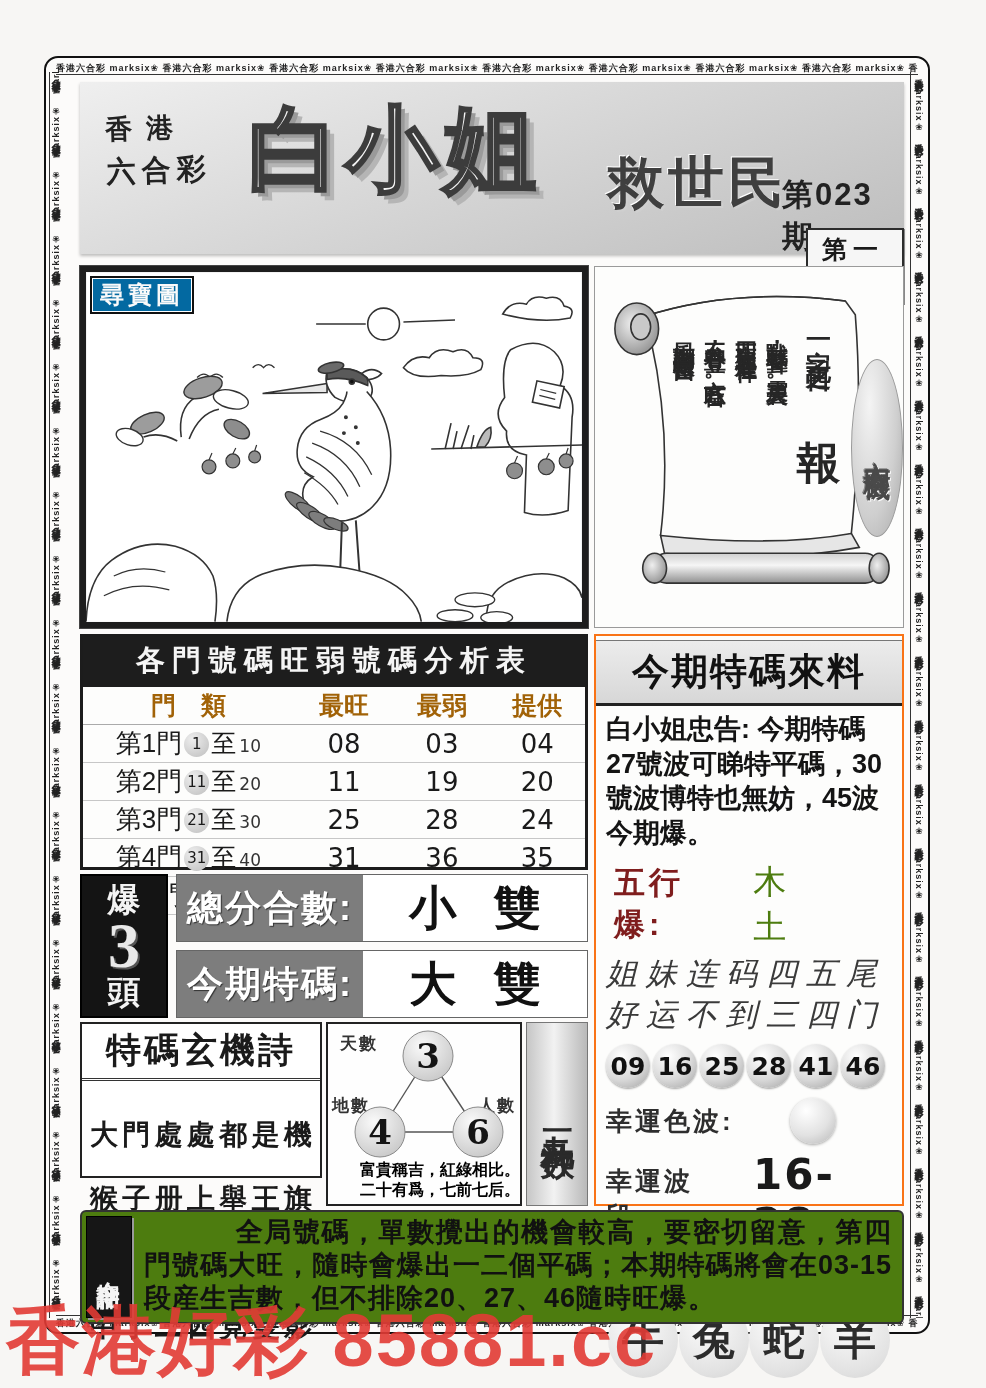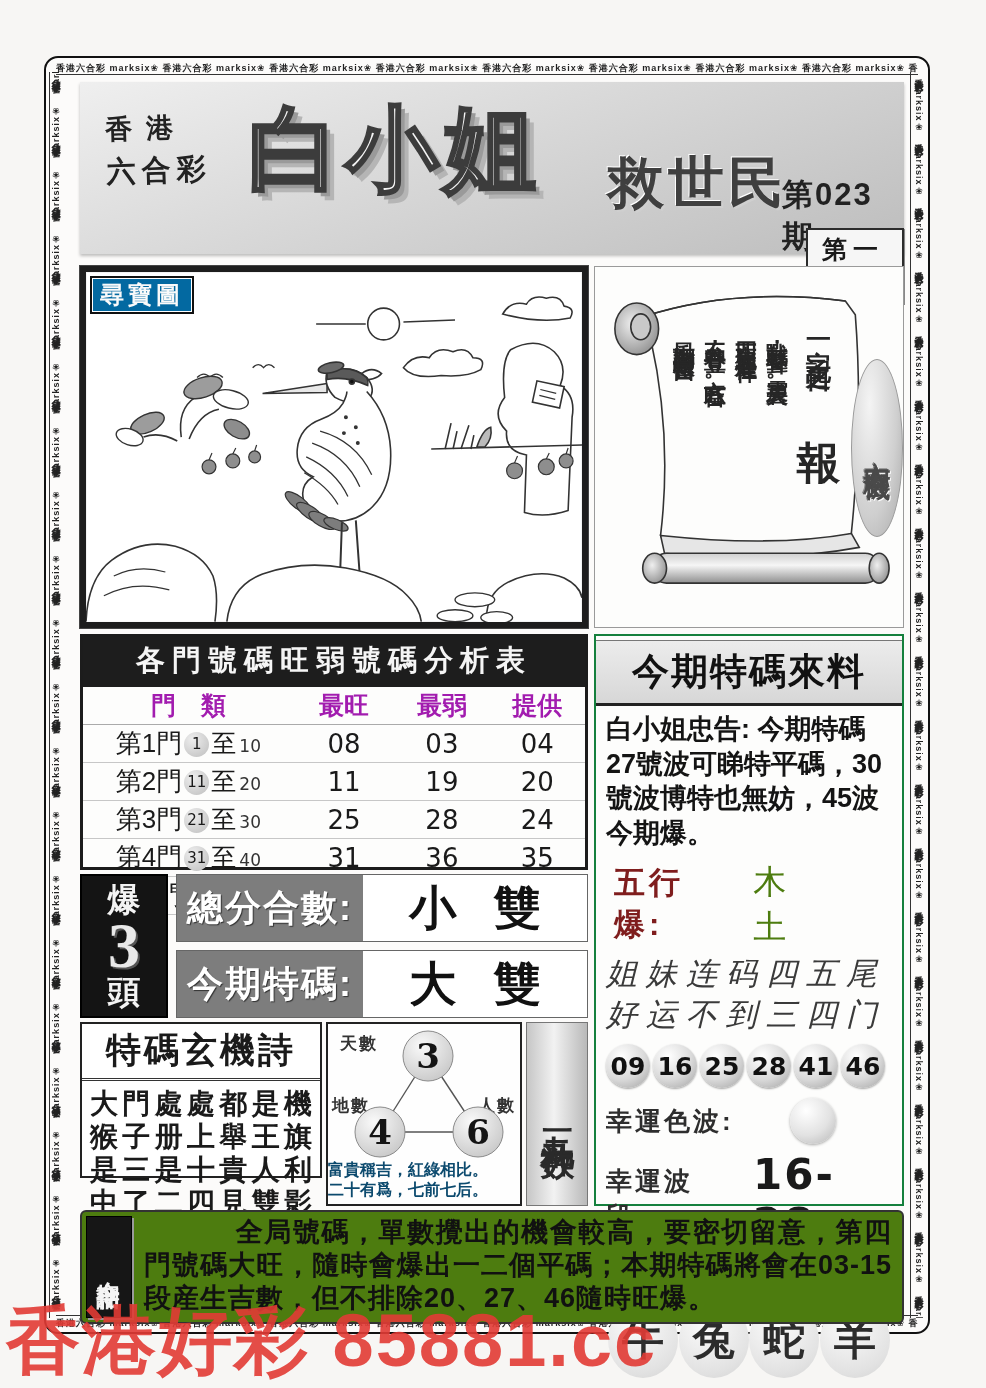--- a/index.html
+++ b/index.html
@@ -60,21 +60,21 @@
   .oval span{writing-mode:vertical-rl;text-orientation:upright;font-size:27px;font-weight:bold;
         color:#4a4a4a;letter-spacing:4px;text-shadow:1px 1px 0 #fff,-1px -1px 0 #8a8a8a;
         font-family:"Liberation Serif","DejaVu Serif",serif;}
 
   
   .table-box{position:absolute;left:80px;top:634px;width:508px;height:236px;
         border:3px solid #1c1c1c;background:#fdfdfc;}
   .table-title{background:#1d1d1d;color:#f5f5f5;font-size:29px;font-weight:bold;text-align:center;
         letter-spacing:7px;padding:4px 0 6px;}
   table.an{width:100%;border-collapse:collapse;}
-  table.an th{font-size:25px;font-weight:bold;color:#a21caf;padding:2px 12px;border-bottom:1px solid #aaa;font-family:Liberation Mono, monospace;}
+  table.an th{font-size:25px;font-weight:bold;color:#a16207;padding:2px 12px;border-bottom:1px solid #aaa;font-family:Liberation Mono, monospace;}
   table.an td{font-size:26px;font-weight:normal;text-align:center;padding:1px 0;border-bottom:1px solid #c7c7c7;}
   td.door{text-align:left;padding-left:14px;white-space:nowrap;}
   .circ{display:inline-block;min-width:25px;height:25px;line-height:25px;border-radius:50%;
         background:radial-gradient(circle at 35% 30%,#eee,#bdbdbd);font-size:15px;text-align:center;
         vertical-align:3px;margin:0 2px;}
   .rng-to{font-size:25px;}
   .rng-end{font-size:17px;color:#333;margin-left:3px;}
   .num{font-family:"DejaVu Sans",sans-serif;}
 
   
@@ -89,37 +89,37 @@
   .burst-label{background:#7d7d7d;color:#fff;font-size:36px;font-weight:bold;letter-spacing:2px;
         display:flex;align-items:center;padding:0 10px;white-space:nowrap;text-shadow:1px 1px 1px #333;}
   .burst-val{flex:1;display:flex;align-items:center;justify-content:center;font-size:47px;
         font-weight:bold;color:#111;letter-spacing:.8em;text-indent:.8em;}
 
   
   .poem-box{position:absolute;left:80px;top:1022px;width:242px;height:156px;border:2px solid #222;background:#fff;}
   .poem-title{font-size:35px;font-weight:bold;text-align:center;letter-spacing:3px;
         border-bottom:3px double #333;padding:3px 0 4px;}
   .poem-lines{padding:6px 8px 0;}
-  .poem-lines div{font-size:28px;font-weight:bold;text-align:justify;text-align-last:justify;line-height:1.18;}
+  .poem-lines div{font-size:28px;font-weight:bold;text-align:justify;text-align-last:justify;line-height:1.18;margin-top:31px;}
 
   .tri-box{position:absolute;left:326px;top:1022px;width:196px;height:184px;border:2px solid #222;
         background:#fefefe;}
   .tri-label{position:absolute;font-size:17px;font-weight:bold;color:#333;letter-spacing:2px;}
   .tl-top{left:12px;top:8px;} .tl-left{left:4px;top:70px;} .tl-right{right:4px;top:70px;}
-  .tri-note{position:absolute;left:0;right:0;bottom:4px;text-align:left;font-weight:bold;
-        font-size:16px;line-height:1.25;color:#0c4a6e;}
+  .tri-note{position:absolute;left:0;right:0;bottom:4px;text-align:right;font-weight:bold;
+        font-size:16px;line-height:1.25;color:#000000;}
   .tri-svg{position:absolute;left:0;top:0;}
 
   .nine-strip{position:absolute;left:526px;top:1022px;width:62px;height:184px;border:1px solid #777;
         background:linear-gradient(90deg,#c6c6c6,#f2f2f2 45%,#b9b9b9);display:flex;align-items:center;justify-content:center;}
   .nine-strip span{writing-mode:vertical-rl;text-orientation:upright;font-size:34px;font-weight:bold;
         color:#2a2a2a;font-family:"Liberation Serif","DejaVu Serif",serif;letter-spacing:6px;}
 
   
-  .special{position:absolute;left:594px;top:634px;width:310px;height:572px;border:2px solid #15803d;
+  .special{position:absolute;left:594px;top:634px;width:310px;height:572px;border:2px solid #f97316;
         background:#fdfdfc;padding:0 10px;}
   .special-title{margin:4px -10px 6px;border-bottom:3px solid #222;border-top:1px solid #777;
         background:linear-gradient(#e9e9e9,#cwhite);text-align:center;font-size:37px;font-weight:bold;
         letter-spacing:2px;padding:6px 0;color:#111;background:linear-gradient(#ececec,#d7d7d7);}
   .advice{font-size:27px;font-weight:bold;line-height:1.28;color:#141414;}
   .wuxing{display:flex;align-items:baseline;margin:10px 0 4px;padding-left:8px;}
   .wuxing .lab{font-size:31px;font-weight:bold;letter-spacing:4px;color:#7f1d1d;}
   .wuxing .val{font-size:33px;color:#4d7c0f;margin-left:26px;letter-spacing:40px;
         font-family:"Liberation Serif","DejaVu Serif",serif;}
   .hand{font-family:"Liberation Serif","DejaVu Serif",serif;font-style:italic;font-size:31px;

